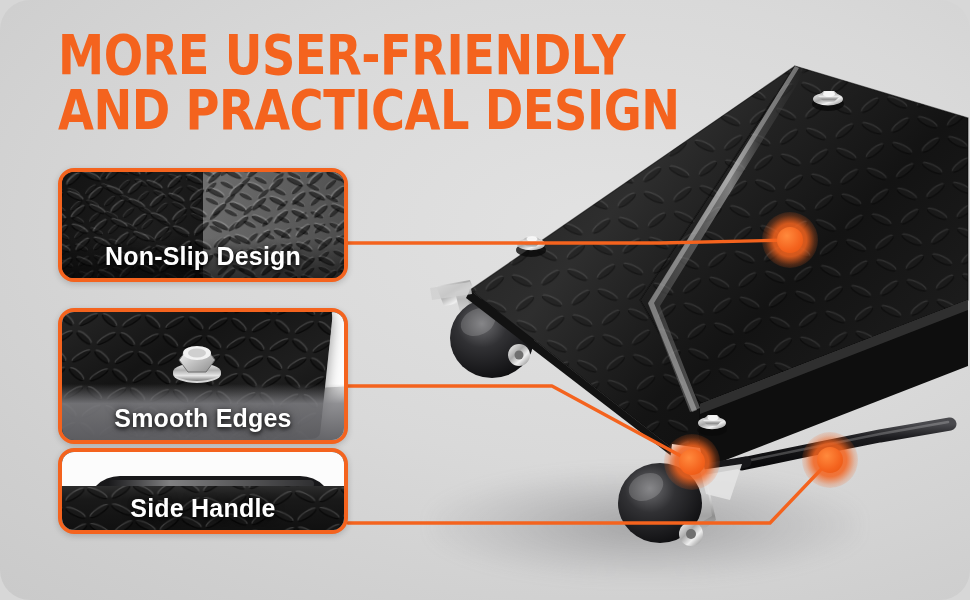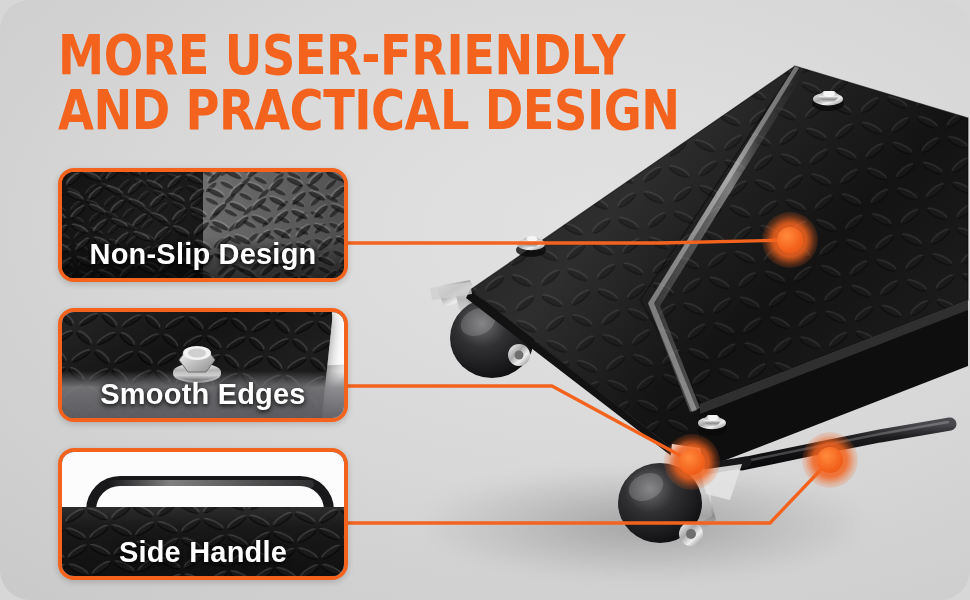--- a/index.html
+++ b/index.html
@@ -52,21 +52,21 @@
     overflow:hidden;
     background:#1a1a1a;
     box-shadow:0 2px 6px rgba(0,0,0,.18);
   }
   .card-media { position:absolute; inset:0; overflow:hidden; }
   .card-label {
     position:absolute; left:0; right:0; bottom:7px;
     text-align:center;
     color:#ffffff;
     font-weight:bold;
-    font-size:29px;
+    font-size:25px;
     letter-spacing:.2px;
     text-shadow:0 2px 4px rgba(0,0,0,.75), 0 0 10px rgba(0,0,0,.5);
     z-index:9;
   }
 
   
   #card1 .half-dark {
     position:absolute; left:0; top:0; width:50%; height:100%;
     background:linear-gradient(105deg,#131313,#1d1d1d 60%,#161616);
   }
@@ -333,21 +333,21 @@
             <ellipse cx="30" cy="26.4" rx="9" ry="2.6" transform="rotate(-34 30 25)" fill="rgba(0,0,0,.6)"></ellipse>
           </pattern>
         </defs>
         <rect width="290" height="114" fill="url(#lp2)"></rect>
       </svg>
       <div class="dim"></div>
     </div>
     <div class="card-label">Non-Slip Design</div>
   </div>
 
-  <div class="card" id="card2" style="left:58px; top:308px; width:290px; height:114px;">
+  <div class="card" id="card2" style="left:58px; top:308px; width:290px; height:136px;">
     <div class="card-media">
       <div class="bg-white"></div>
       <div class="chrome-parts"></div>
       <div class="plate-body">
         <svg width="300" height="150" viewBox="0 0 300 150" style="position:absolute;left:0;top:0;">
           <defs>
             <pattern id="lp3" width="44" height="36" patternUnits="userSpaceOnUse" patternTransform="rotate(6)">
               <ellipse cx="11" cy="9" rx="10" ry="2.8" transform="rotate(-34 11 9)" fill="rgba(255,255,255,.17)"></ellipse>
               <ellipse cx="11" cy="10.4" rx="10" ry="2.8" transform="rotate(-34 11 9)" fill="rgba(0,0,0,.65)"></ellipse>
               <ellipse cx="33" cy="9" rx="10" ry="2.8" transform="rotate(34 33 9)" fill="rgba(255,255,255,.17)"></ellipse>
@@ -380,21 +380,21 @@
         <path d="M9,26 L18,14 L36,14 L45,26 L36,38 L18,38 Z" fill="url(#cb2)"></path>
         <path d="M9,26 L18,14 L36,14 L45,26 L36,38 L18,38 Z" fill="none" stroke="#6f6f6f" stroke-width="1"></path>
         <ellipse cx="27" cy="19" rx="14" ry="7" fill="#f2f2f2"></ellipse>
         <ellipse cx="27" cy="19" rx="9" ry="4.5" fill="#cfcfcf"></ellipse>
       </svg>
       <div class="grayband"></div>
     </div>
     <div class="card-label">Smooth Edges</div>
   </div>
 
-  <div class="card" id="card3" style="left:58px; top:448px; width:290px; height:132px;">
+  <div class="card" id="card3" style="left:58px; top:448px; width:290px; height:86px;">
     <div class="card-media">
       <div class="bg-white"></div>
       <div class="handle-tube"></div>
       <div class="handle-gloss"></div>
       <div class="leg-l"></div>
       <div class="leg-r"></div>
       <div class="plate-strip">
         <svg width="290" height="70" viewBox="0 0 290 70" style="position:absolute;left:0;top:0;">
           <defs>
             <pattern id="lp4" width="46" height="36" patternUnits="userSpaceOnUse" patternTransform="rotate(-4)">

